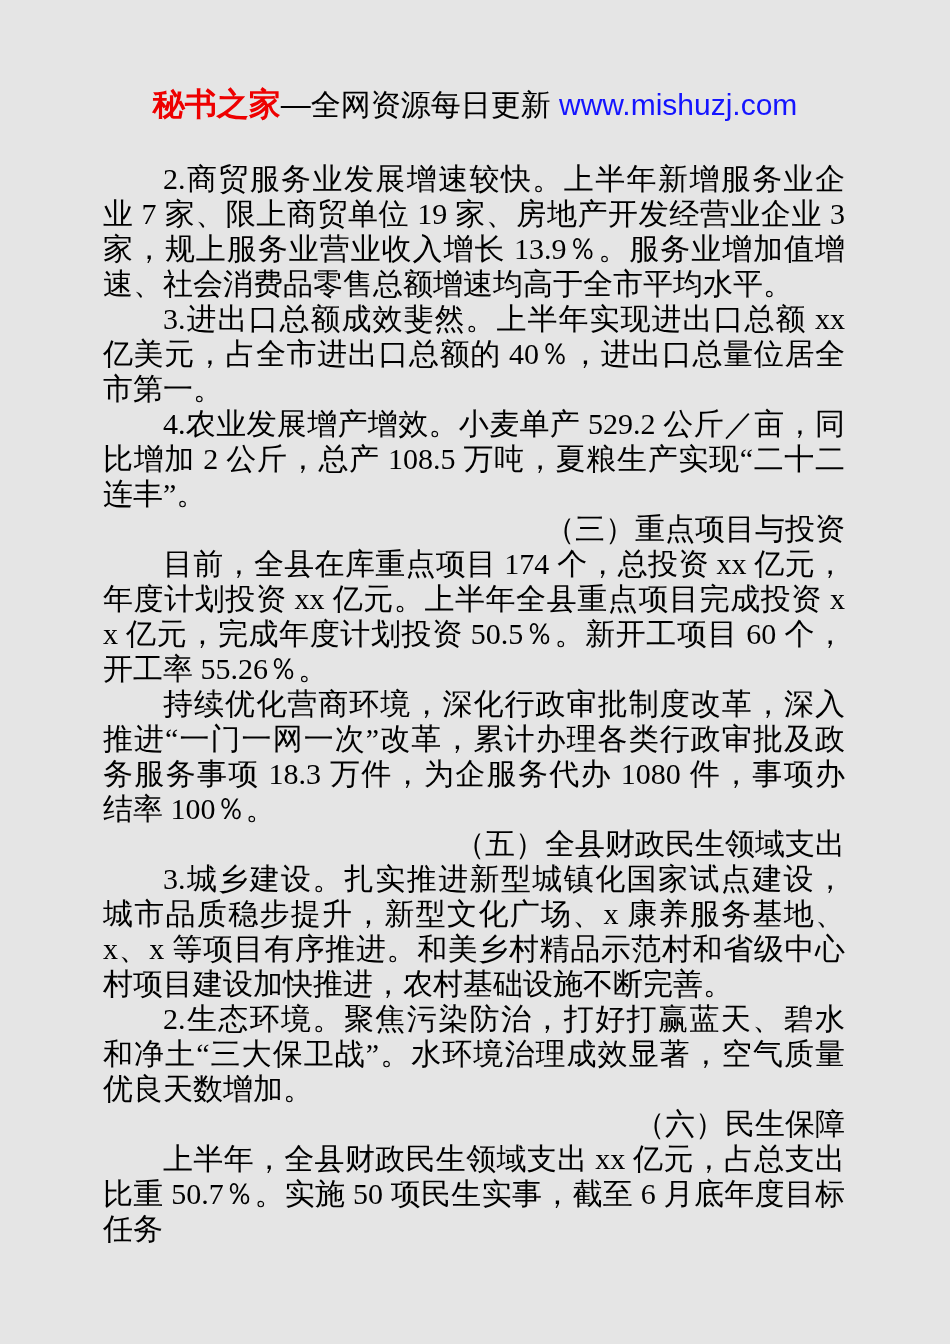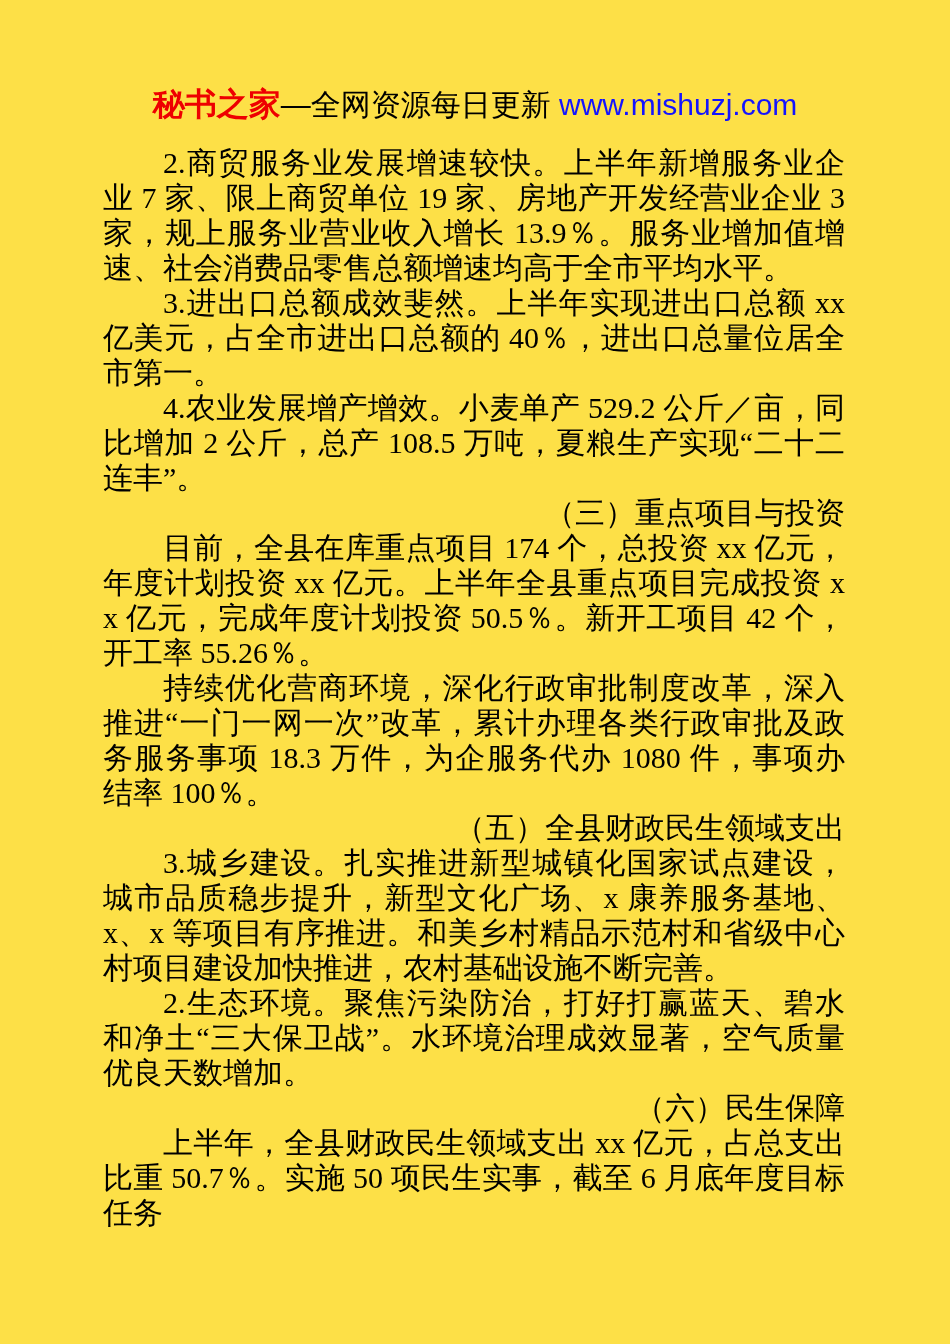--- a/index.html
+++ b/index.html
@@ -4,21 +4,21 @@
 <style>
   html, body {
     margin: 0;
     padding: 0;
     background: #ffffff;
   }
   .page {
     position: relative;
     width: 950px;
     height: 1344px;
-    background: #fde047;
+    background: #e5e5e5;
     overflow: hidden;
     font-family: "Liberation Serif", "DejaVu Serif", serif;
     color: #000000;
   }
   .header {
     padding-top: 84px;
     text-align: center;
     font-size: 30px;
     line-height: 40px;
     white-space: nowrap;
@@ -32,21 +32,21 @@
   .tagline {
     color: #000000;
     font-family: "Liberation Sans", "DejaVu Sans", sans-serif;
   }
   .site-url {
     font-family: "Liberation Sans", "DejaVu Sans", sans-serif;
     text-decoration: none;
     cursor: pointer;
   }
   .content {
-    margin: 20px 105px 0 103px;
+    margin: 36px 105px 0 103px;
     width: 742px;
     font-size: 30px;
     line-height: 35px;
     text-align: justify;
     color: #000000;
     font-family: Liberation Serif, serif;
   }
   .content p.para {
     margin: 0;
     padding: 0;
@@ -61,21 +61,21 @@
 <body>
 
 <div class="page">
   <div class="header"><span class="site-name" style="color: rgb(238, 0, 0);">秘书之家</span><span class="header-sep">—</span><span class="tagline">全网资源每日更新</span><span class="tagline">&nbsp;</span><a class="site-url" style="color: rgb(20, 20, 255);">www.mishuzj.com</a></div>
 
   <div class="content">
       <p class="para body">2.商贸服务业发展增速较快。上半年新增服务业企业 7 家、限上商贸单位 19 家、房地产开发经营业企业 3 家，规上服务业营业收入增长 13.9％。服务业增加值增速、社会消费品零售总额增速均高于全市平均水平。</p>
       <p class="para body">3.进出口总额成效斐然。上半年实现进出口总额 xx 亿美元，占全市进出口总额的 40％，进出口总量位居全市第一。</p>
       <p class="para body">4.农业发展增产增效。小麦单产 529.2 公斤／亩，同比增加 2 公斤，总产 108.5 万吨，夏粮生产实现“二十二连丰”。</p>
       <p class="para heading">（三）重点项目与投资</p>
-      <p class="para body">目前，全县在库重点项目 174 个，总投资 xx 亿元，年度计划投资 xx 亿元。上半年全县重点项目完成投资 xx 亿元，完成年度计划投资 50.5％。新开工项目 42 个，开工率 55.26％。</p>
+      <p class="para body">目前，全县在库重点项目 174 个，总投资 xx 亿元，年度计划投资 xx 亿元。上半年全县重点项目完成投资 xx 亿元，完成年度计划投资 50.5％。新开工项目 60 个，开工率 55.26％。</p>
       <p class="para body">持续优化营商环境，深化行政审批制度改革，深入推进“一门一网一次”改革，累计办理各类行政审批及政务服务事项 18.3 万件，为企服务代办 1080 件，事项办结率 100％。</p>
       <p class="para heading">（五）全县财政民生领域支出</p>
       <p class="para body">3.城乡建设。扎实推进新型城镇化国家试点建设，城市品质稳步提升，新型文化广场、x 康养服务基地、x、x 等项目有序推进。和美乡村精品示范村和省级中心村项目建设加快推进，农村基础设施不断完善。</p>
       <p class="para body">2.生态环境。聚焦污染防治，打好打赢蓝天、碧水和净土“三大保卫战”。水环境治理成效显著，空气质量优良天数增加。</p>
       <p class="para heading">（六）民生保障</p>
       <p class="para body">上半年，全县财政民生领域支出 xx 亿元，占总支出比重 50.7％。实施 50 项民生实事，截至 6 月底年度目标任务</p>
     </div>
 </div>
 
 </body></html>

